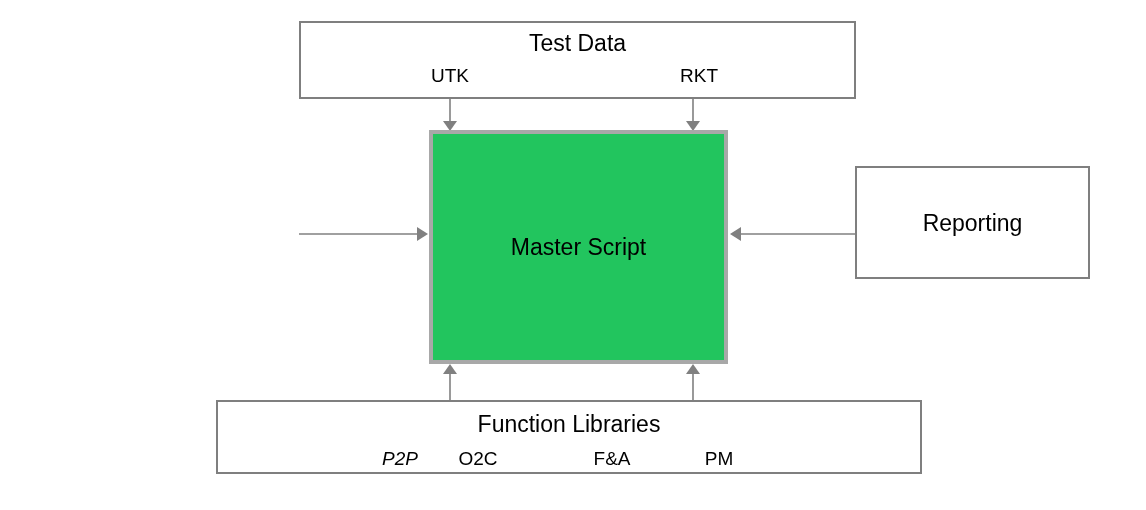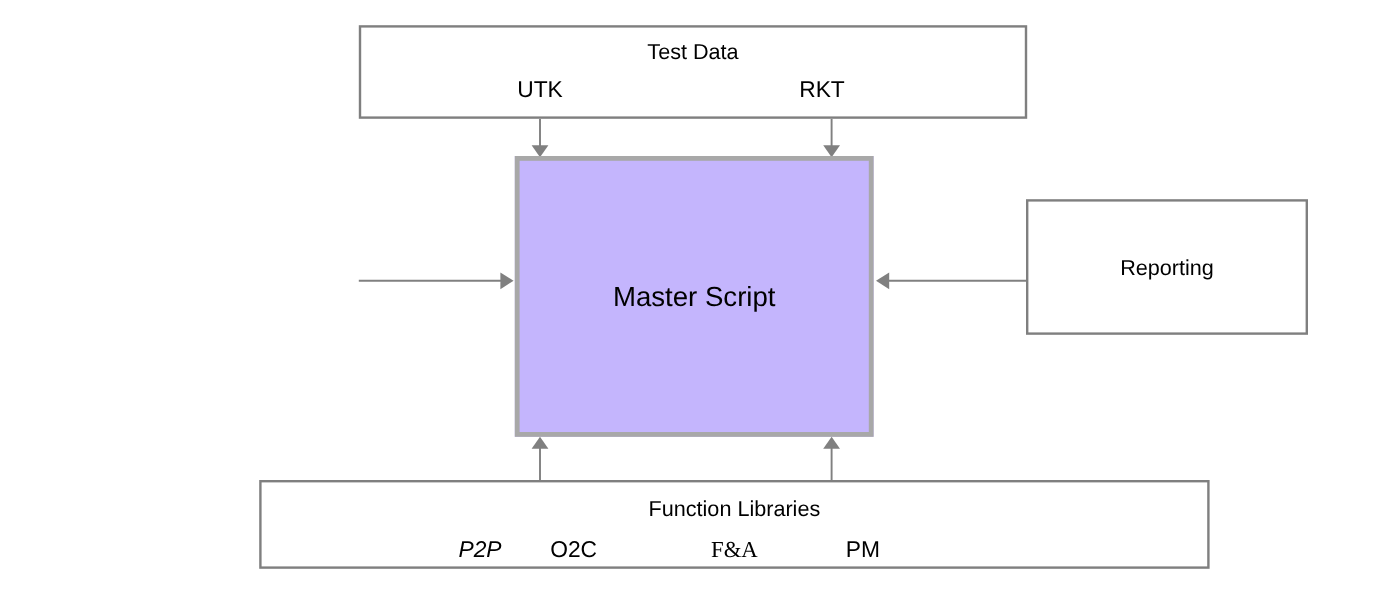--- a/index.html
+++ b/index.html
@@ -20,42 +20,42 @@
     box-sizing: border-box;
     background: #ffffff;
     border: 2px solid #7f7f7f;
     display: flex;
     flex-direction: column;
     align-items: center;
     justify-content: center;
   }
   .node .title {
     color: #000000;
-    font-size: 18px;
+    font-size: 23px;
     line-height: 28px;
     text-align: center;
     white-space: pre-line;
   }
   
   #node-test-data {
     left: 299px;
     top: 21px;
     width: 557px;
     height: 78px;
     justify-content: flex-start;
     padding-top: 6px;
   }
   
   #node-master-script {
     left: 429px;
     top: 130px;
     width: 299px;
     height: 234px;
     border: 4px solid #a8a8a8;
-    background: #c4b5fd;
+    background: #22c55e;
   }
   #node-master-script .title {
     font-size: 23px;
   }
   
   #node-configuration-properties {
     left: 36px;
     top: 166px;
     width: 263px;
     height: 136px;
@@ -64,21 +64,21 @@
   #node-reporting {
     left: 855px;
     top: 166px;
     width: 235px;
     height: 113px;
   }
   
   #node-function-libraries {
     left: 216px;
     top: 400px;
-    width: 792px;
+    width: 706px;
     height: 74px;
     justify-content: flex-start;
     padding-top: 8px;
   }
   
   .sublabel {
     position: absolute;
     color: #000000;
     font-size: 19px;
     line-height: 22px;
@@ -144,32 +144,32 @@
     <g>
       <line x1="693" y1="400" x2="693" y2="373" stroke="#808080" stroke-width="1.6"></line>
       <path d="M686,374 L700,374 L693,364 z" fill="#808080"></path>
     </g>
   </svg>
 
   <div class="node" id="node-test-data">
     <div class="title">Test Data</div>
   </div>
   <div class="sublabel" style="left:450px; top:65px;">UTK</div>
-  <div class="sublabel" style="left:685px; top:65px;">RKT</div>
+  <div class="sublabel" style="left:699px; top:65px;">RKT</div>
 
   <div class="node" id="node-master-script">
     <div class="title">Master Script</div>
   </div>
 
 
   <div class="node" id="node-reporting">
     <div class="title">Reporting</div>
   </div>
 
   <div class="node" id="node-function-libraries">
     <div class="title">Function Libraries</div>
   </div>
   <div class="sublabel" style="left:400px; top:448px;font-style:italic;">P2P</div>
   <div class="sublabel" style="left:478px; top:448px;">O2C</div>
-  <div class="sublabel" style="left:612px; top:448px;font-family:Liberation Serif, serif;">F&amp;A</div>
+  <div class="sublabel" style="left:612px; top:448px;">F&amp;A</div>
   <div class="sublabel" style="left:719px; top:448px;">PM</div>
 
 </div>
 
 </body></html>

